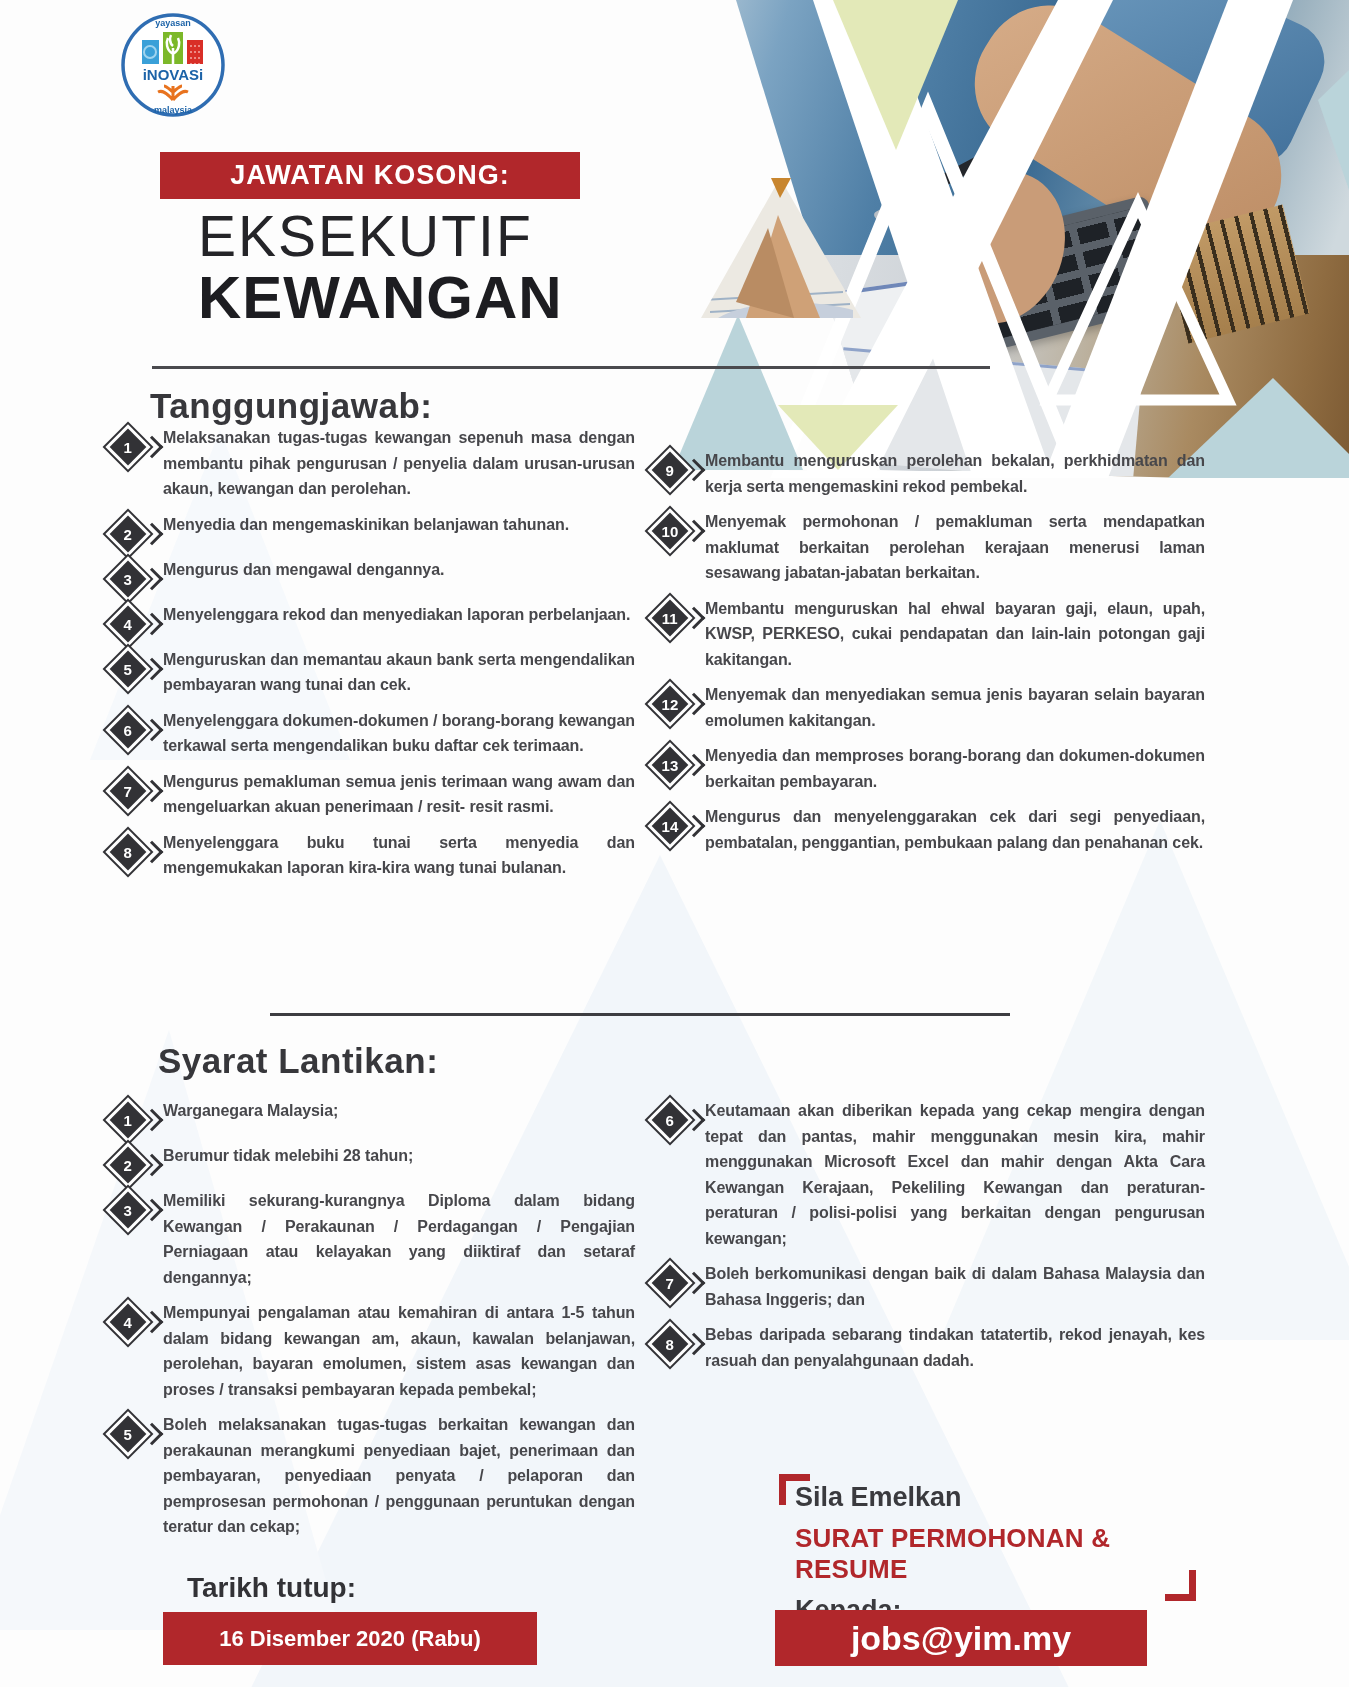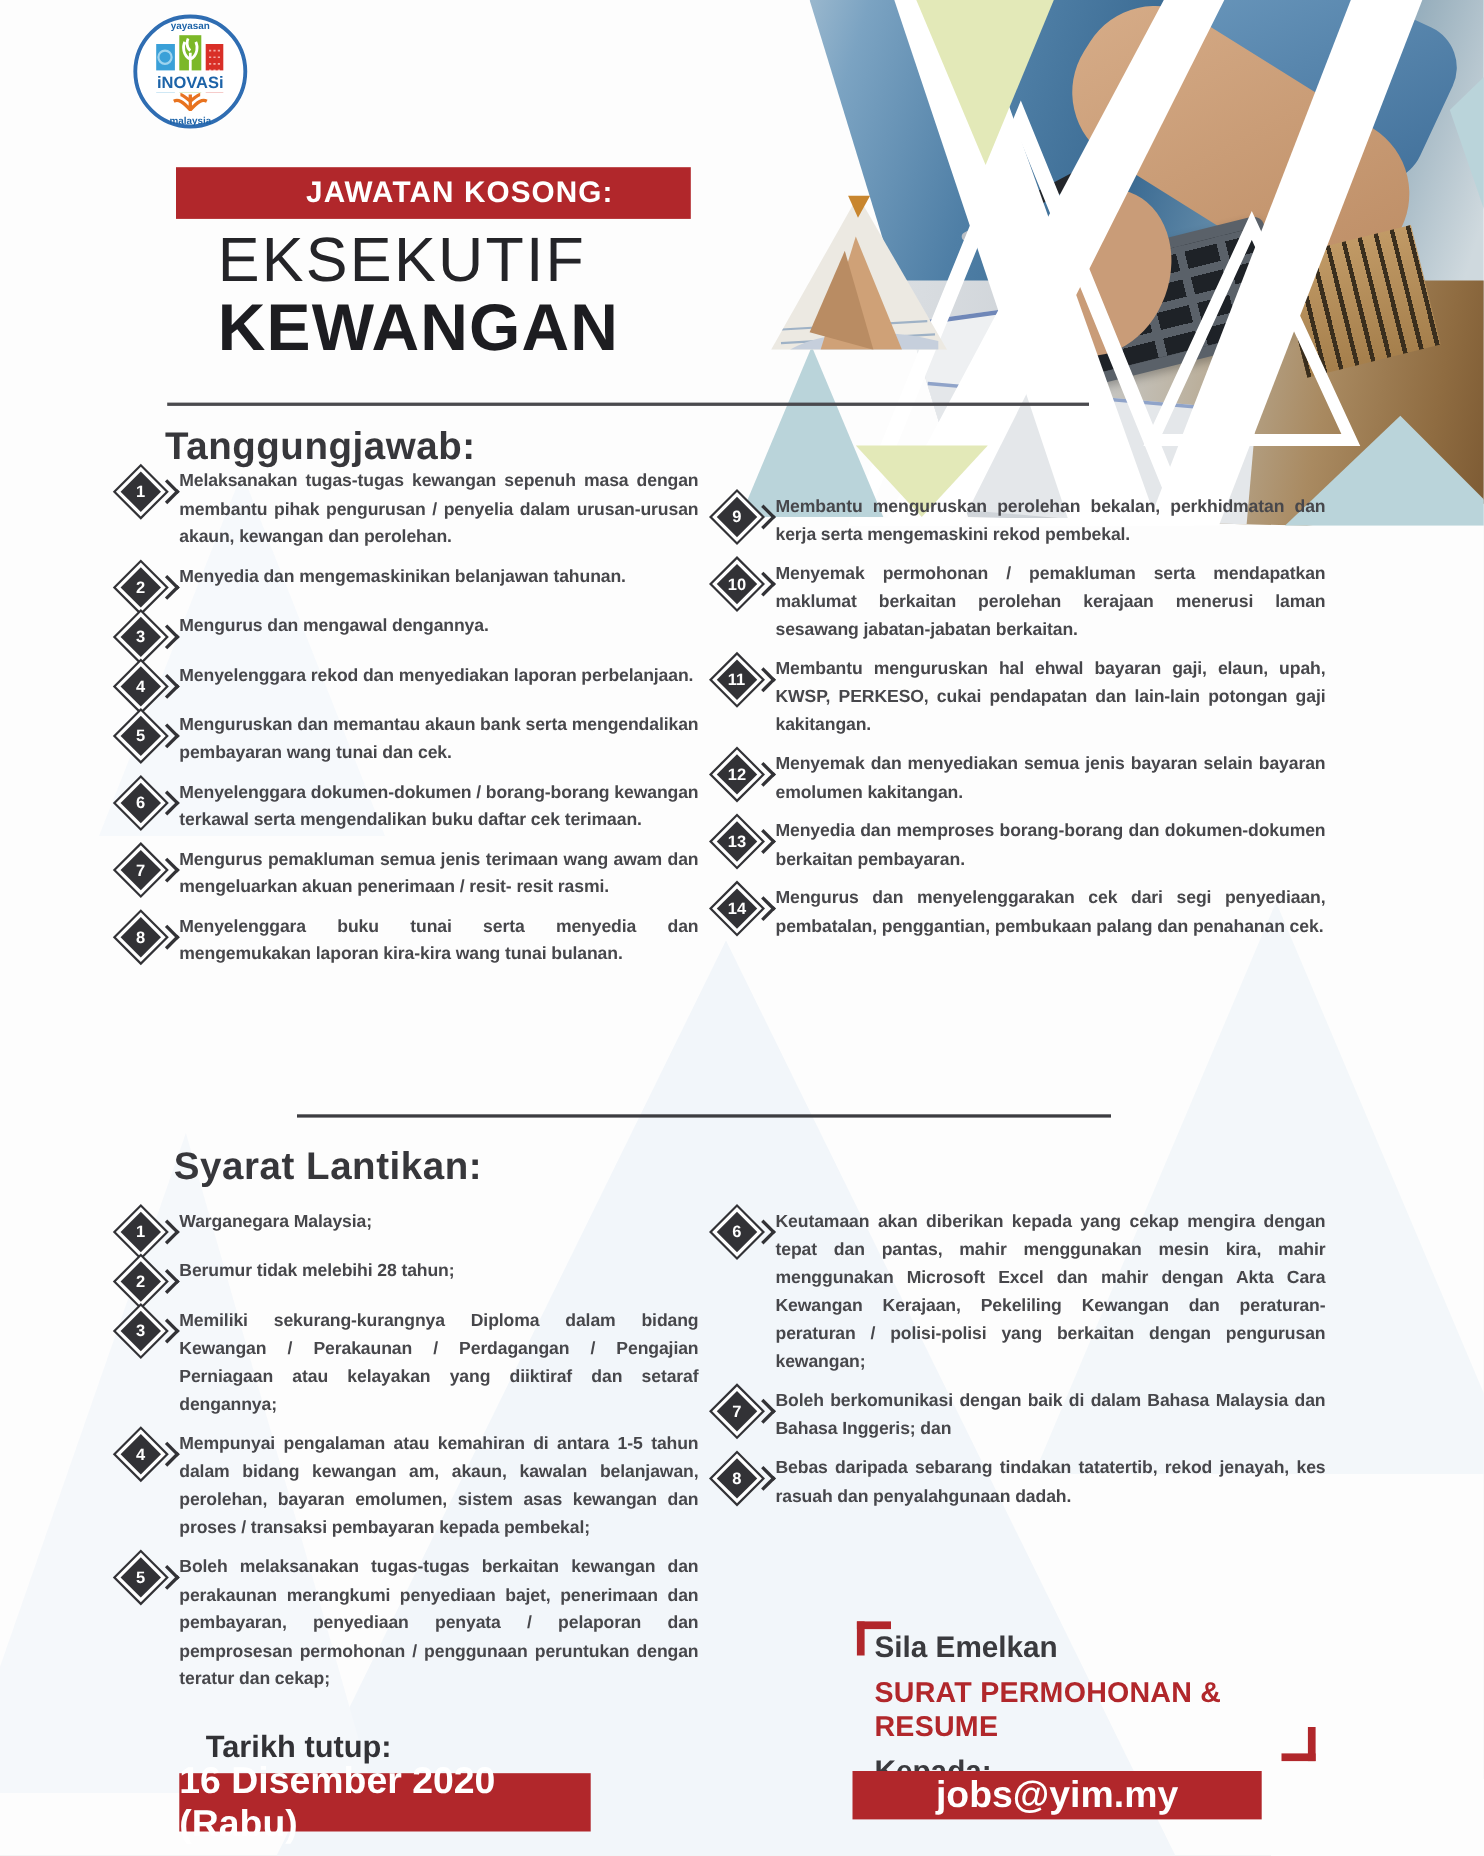--- a/index.html
+++ b/index.html
@@ -18,52 +18,52 @@
           clip-path:polygon(50% 0,0 100%,100% 100%);}
   
   .logo{left:120px;top:12px;z-index:2;}
   .org{left:242px;top:26px;z-index:2;color:#2e2e32;}
   .org-l1{font-size:26px;letter-spacing:1px;font-weight:400;color:#2b2b2f;}
   .org-l2{font-size:35px;letter-spacing:1.5px;font-weight:700;color:#232327;margin-top:1px;}
   .org-l3{font-size:10.5px;letter-spacing:.4px;color:#4c4c50;margin-top:6px;font-weight:700;}
   
   .banner{left:160px;top:152px;width:420px;height:47px;background:var(--red);
           color:#fff;display:flex;align-items:center;justify-content:center;
-          font-size:27px;font-weight:700;letter-spacing:1px;z-index:2;padding-left:48px;}
+          font-size:27px;font-weight:700;letter-spacing:1px;z-index:2;}
   .title1{left:198px;top:203px;font-size:57px;font-weight:400;letter-spacing:2px;color:#242428;z-index:2;}
   .title2{left:198px;top:263px;font-size:60px;font-weight:800;letter-spacing:1px;color:#1d1d21;z-index:2;}
   .title-rule{left:152px;top:366px;width:838px;height:3px;background:#4a4a4e;z-index:2;}
   
   .h-sec{font-size:35px;font-weight:800;letter-spacing:.5px;color:#37373b;z-index:2;}
   .divider{left:270px;top:1013px;width:740px;height:3px;background:#3d3d41;z-index:2;}
   
   .col{position:absolute;z-index:2;}
   .item{display:flex;margin-bottom:10px;}
   .badge{flex:0 0 auto;position:relative;width:26px;height:26px;background:#323236;
          transform:rotate(45deg);display:flex;align-items:center;justify-content:center;
          box-shadow:0 0 0 3px #fff,0 0 0 5px #323236;margin:9px 22px 0 12px;}
   .badge b{transform:rotate(-45deg);color:#fff;font-size:15px;font-weight:700;}
   .badge::after{content:'';position:absolute;right:-12px;top:-12px;width:13px;height:13px;
          border-top:3px solid #323236;border-right:3px solid #323236;}
   .itext{margin:0;text-align:justify;font-size:16px;font-weight:700;color:#47474b;
          line-height:25.5px;letter-spacing:-.1px;}
   
   .closing-label{left:187px;top:1572px;font-size:28px;font-weight:800;color:#323236;z-index:2;}
   .closing-box{left:163px;top:1612px;width:374px;height:53px;background:var(--red);color:#fff;
-         display:flex;align-items:center;justify-content:center;font-size:34px;font-weight:800;z-index:2;}
+         display:flex;align-items:center;justify-content:center;font-size:22px;font-weight:800;z-index:2;}
   
   .contact{left:795px;top:1482px;width:395px;z-index:2;}
   .bracket-tl{position:absolute;left:-16px;top:-8px;width:24px;height:24px;
          border-left:7px solid var(--red);border-top:7px solid var(--red);}
   .bracket-br{position:absolute;left:370px;top:88px;width:24px;height:24px;
          border-right:7px solid var(--red);border-bottom:7px solid var(--red);}
   .c1{font-size:27px;font-weight:700;color:#3a3a3e;}
   .c2{font-size:26px;font-weight:800;color:var(--red);margin-top:10px;letter-spacing:.2px;}
   .c3{font-size:27px;font-weight:800;color:#3a3a3e;margin-top:10px;}
-  .email-box{position:absolute;left:-20px;top:128px;width:372px;height:44px;background:var(--red);
+  .email-box{position:absolute;left:-20px;top:128px;width:372px;height:56px;background:var(--red);
          color:#fff;display:flex;align-items:center;justify-content:center;
          font-size:34px;font-weight:800;cursor:pointer;}
   
   .photo-area{left:628px;top:0;width:721px;height:478px;z-index:1;}
   .ph-main{position:absolute;inset:0;
          clip-path:polygon(108px 0,721px 0,721px 458px,560px 478px,252px 470px);}
   .shirt{position:absolute;left:0;top:0;right:0;height:300px;
          background:linear-gradient(108deg,#c3d3dd 4%,#7ba3c2 20%,#4f7fa6 38%,#3a6a92 55%,#6d93ae 70%,#9db3c0 83%,#cfd9de 96%);}
   .desk{position:absolute;left:0;top:255px;right:0;bottom:0;
          background:linear-gradient(100deg,#e6e9ec 0%,#d8dce0 28%,#ccd1d6 46%,#bcb2a0 62%,#a98a61 78%,#8f6c41 92%,#7c5a33 100%);}

